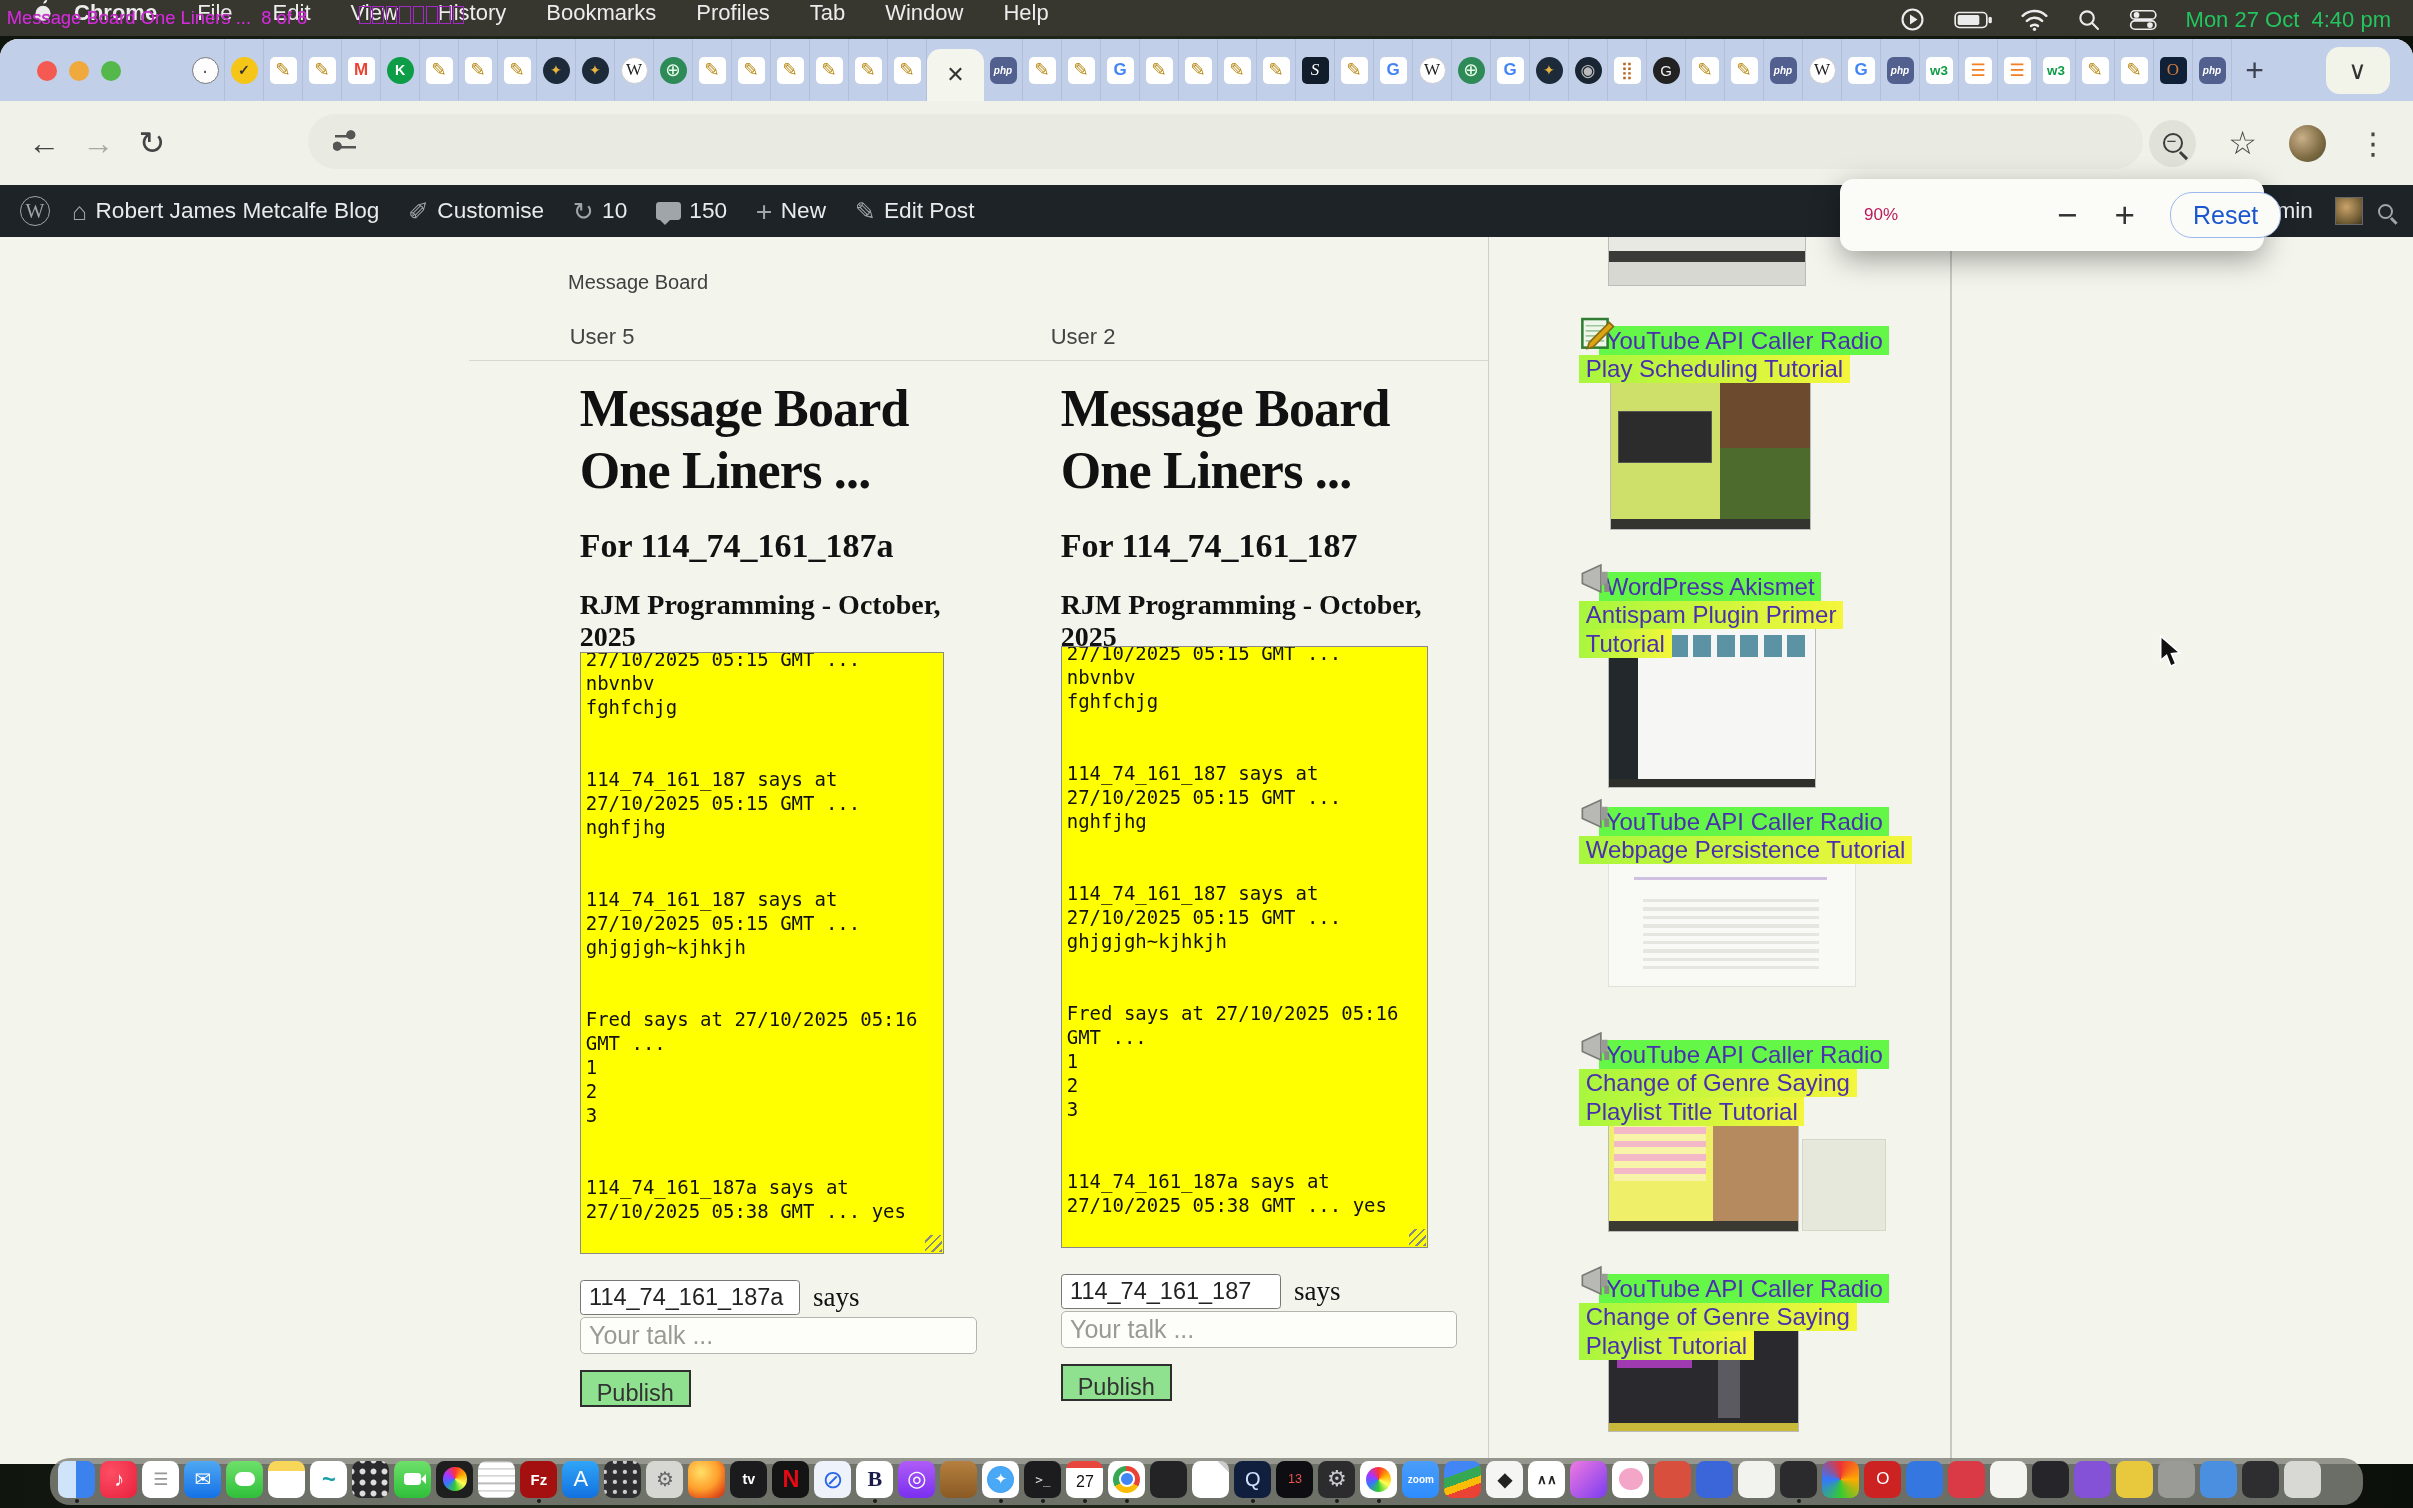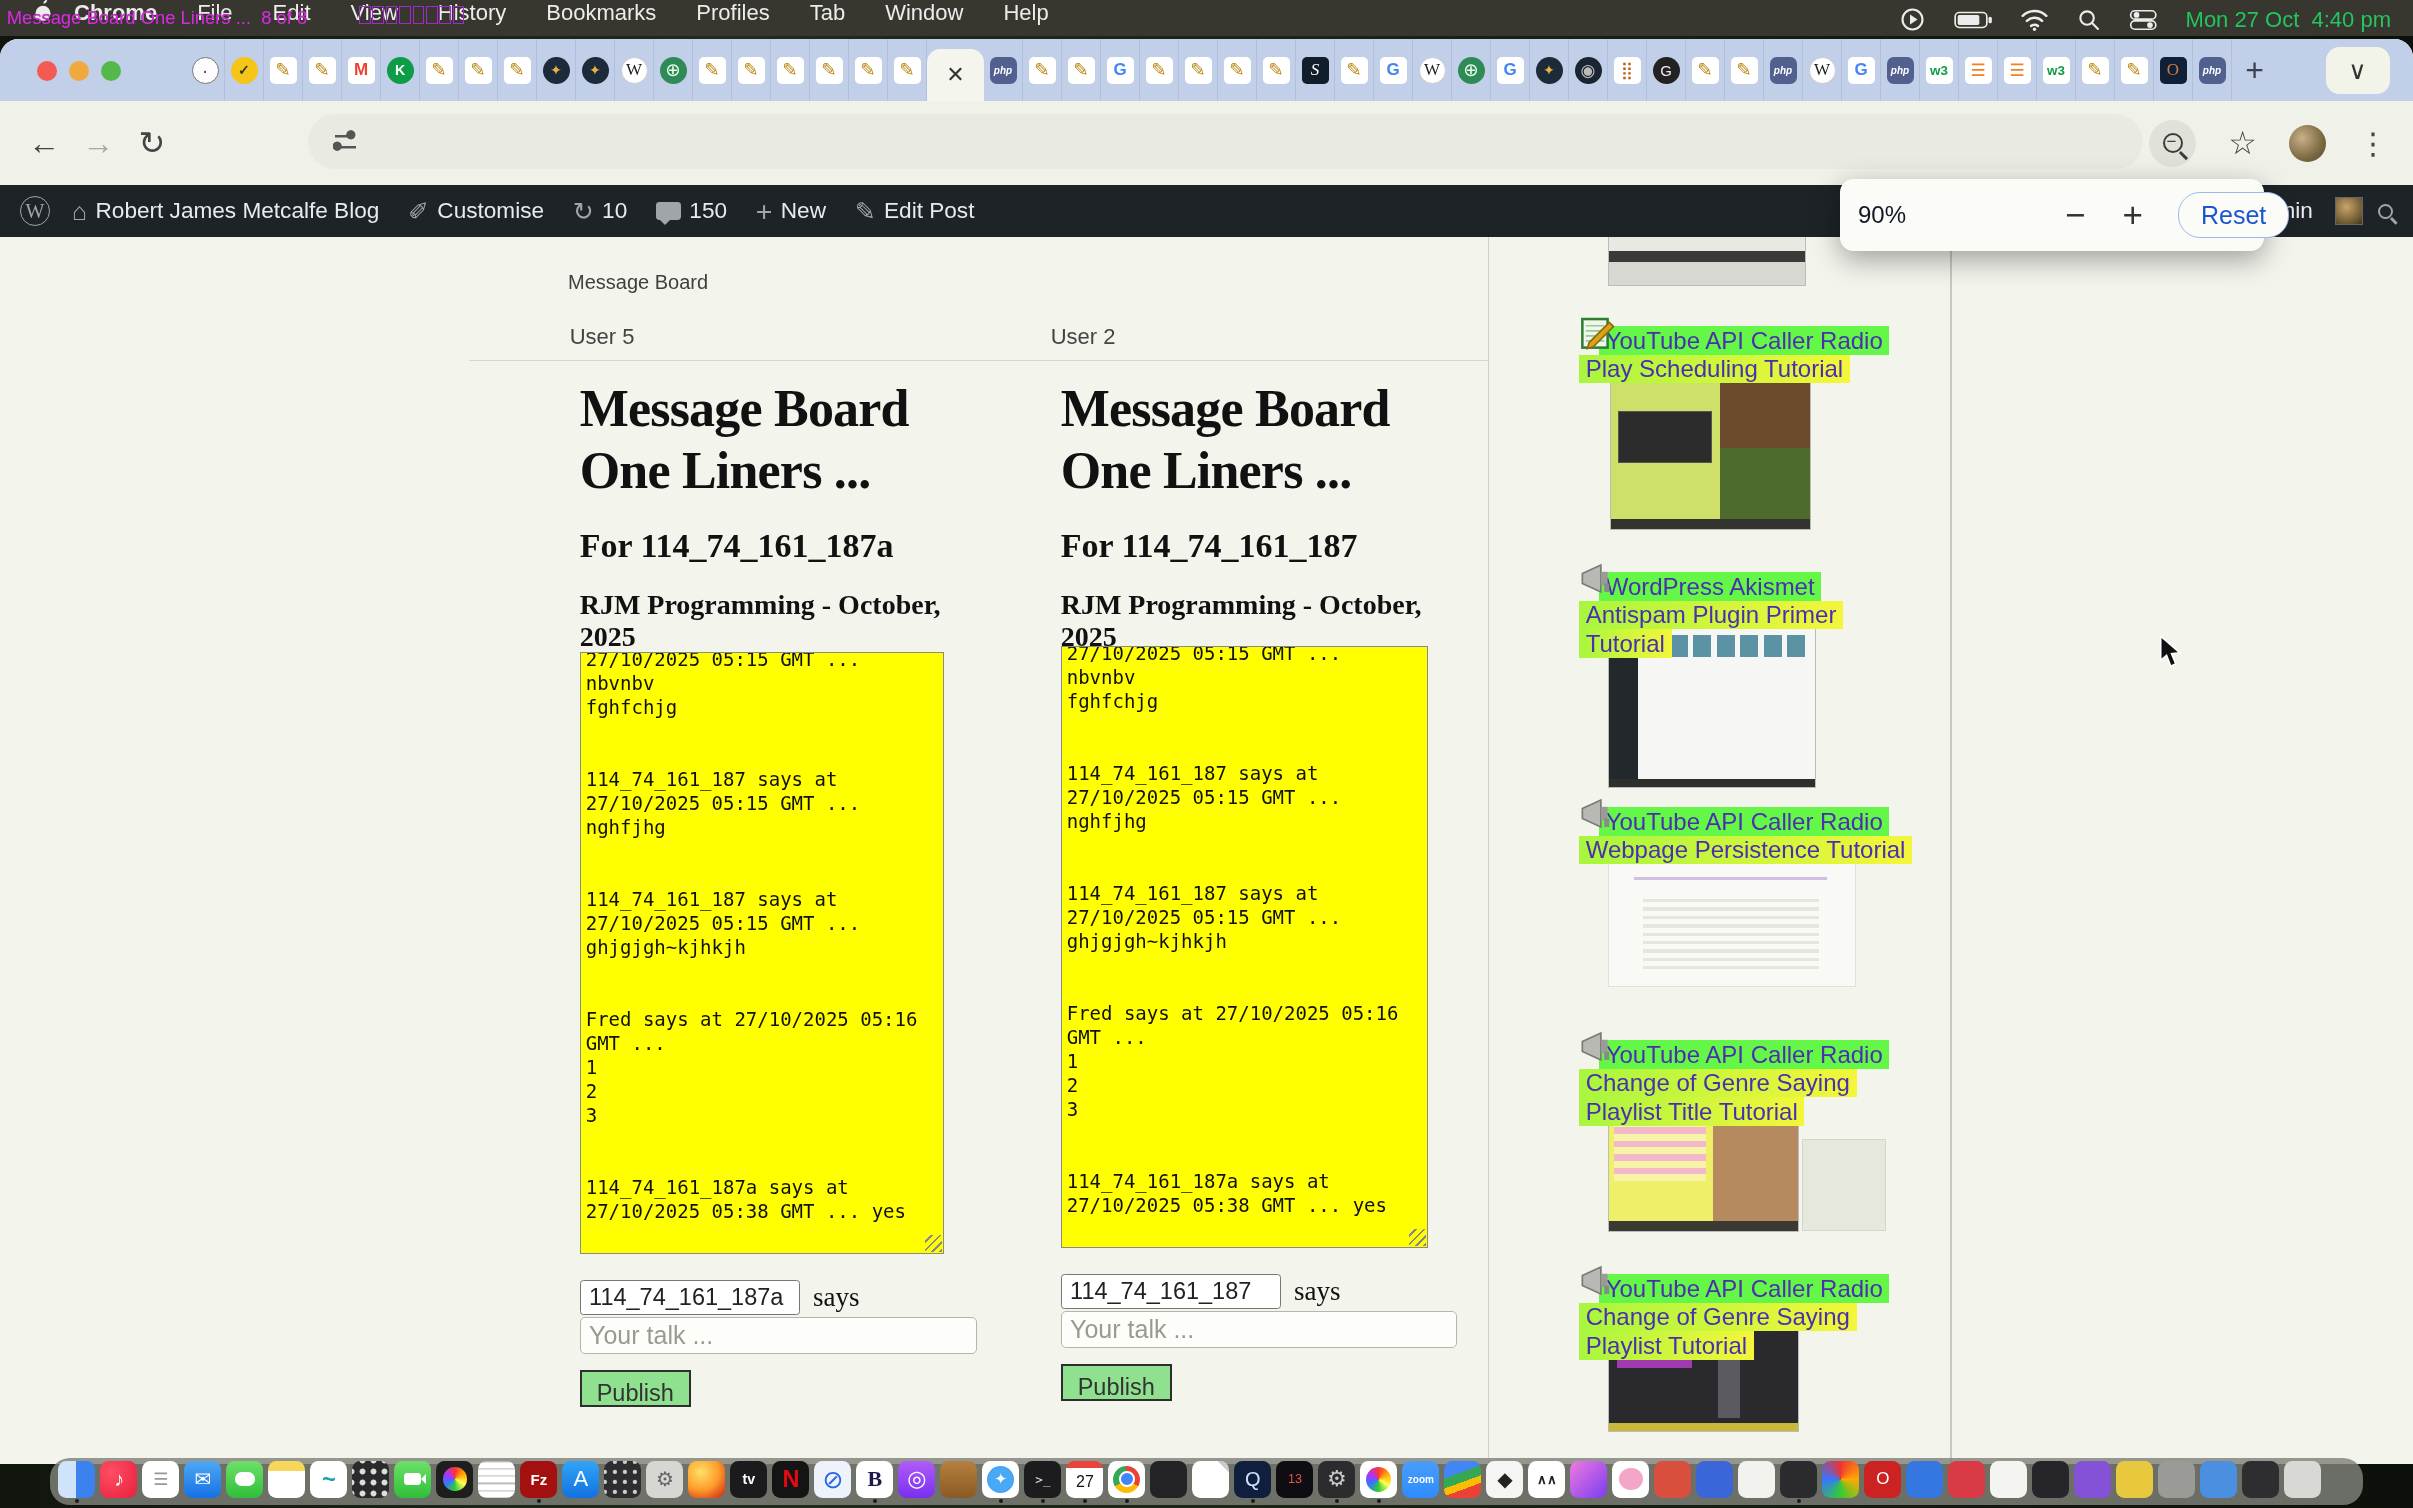--- a/index.html
+++ b/index.html
@@ -144,21 +144,21 @@
   .sb-lines{margin-left:25px}
   .hl{display:block;width:max-content;font-size:24px;color:#4a2fae;padding:0.8px 6.7px;line-height:27px;background:linear-gradient(90deg,#a8f63e,#f4f63a)}
   .hl:first-child{background:#65f747;margin-left:20px}
   .hl:empty{display:none}
   .icon-memo,.icon-horn{display:none}
   .t-memo .icon-memo{display:block}
   .t-horn .icon-horn{display:block}
 
   
   .zoom-popup{position:absolute;left:1840px;top:179px;width:424px;height:72px;background:#fbfcf7;border-radius:13.4px;box-shadow:0 8.4px 28.5px rgba(0,0,0,.35);display:flex;align-items:center;z-index:40}
-  .zp-level{font-size:24px;color:#0f172a;margin-left:18px}
+  .zp-level{font-size:17px;color:#be185d;margin-left:24px}
   .zp-minus{font-size:35px;color:#333;margin-left:159px}
   .zp-plus{font-size:35px;color:#333;margin-left:37px}
   .zp-reset{margin-left:35px;padding:7.5px 22px;border:1.7px solid #9db8ee;border-radius:22px;color:#1a56cf;font-size:25px;background:#fbfcf7}
 
   
   .dock{position:absolute;left:50px;top:1458px;width:2313px;height:47px;border-radius:20px;background:rgba(128,130,122,.82);z-index:60;display:flex;align-items:flex-start;padding:2.5px 8.4px;gap:5px}
   .dicon{width:37px;display:flex;flex-direction:column;align-items:center}
   .dtile{width:37px;height:37px;border-radius:8.4px;display:flex;align-items:center;justify-content:center;font-size:17px;position:relative;overflow:hidden;background:#888}
   .rdot{width:4.2px;height:4.2px;border-radius:50%;background:#1b1b1b;margin-top:1.7px;visibility:hidden}
   .rdot.t-on{visibility:visible}

